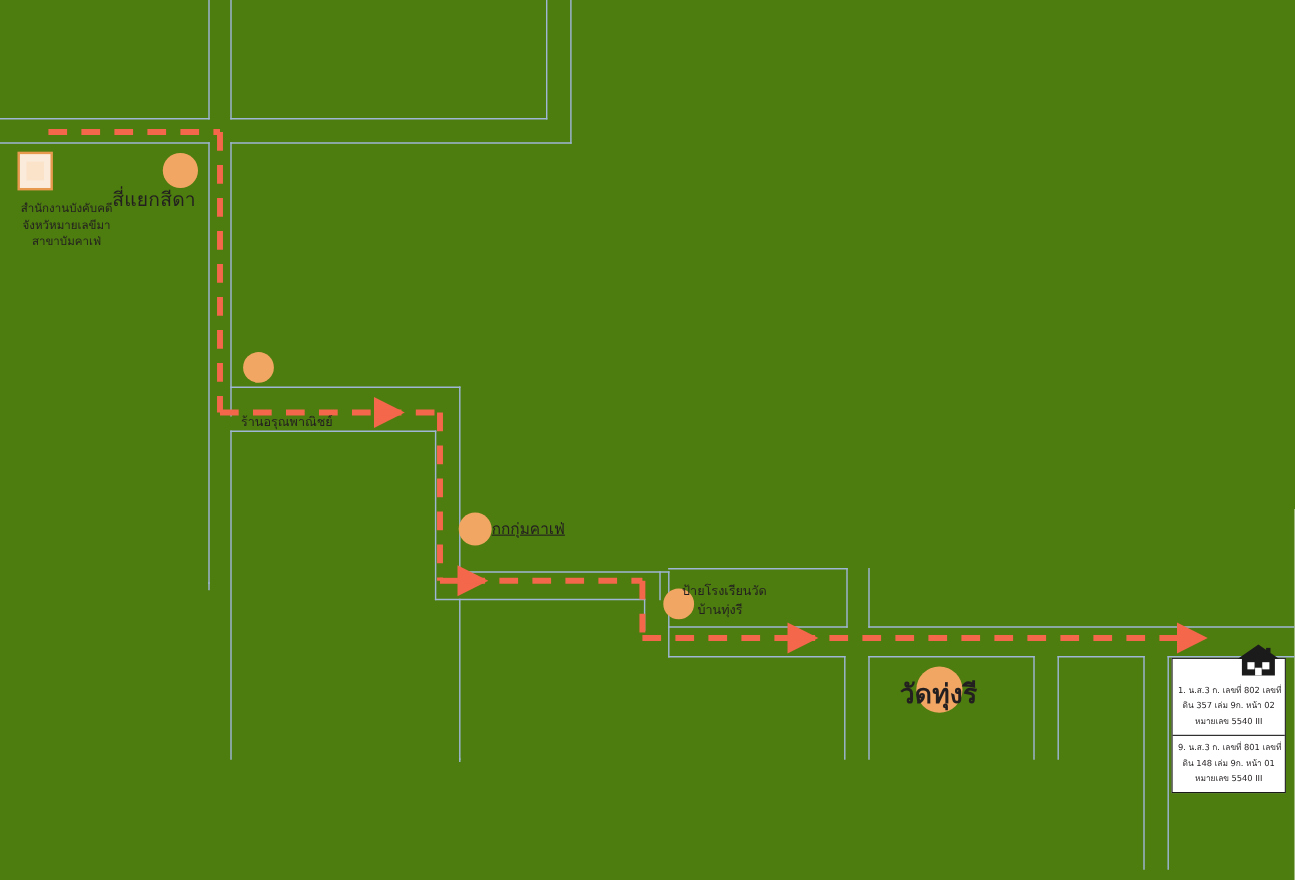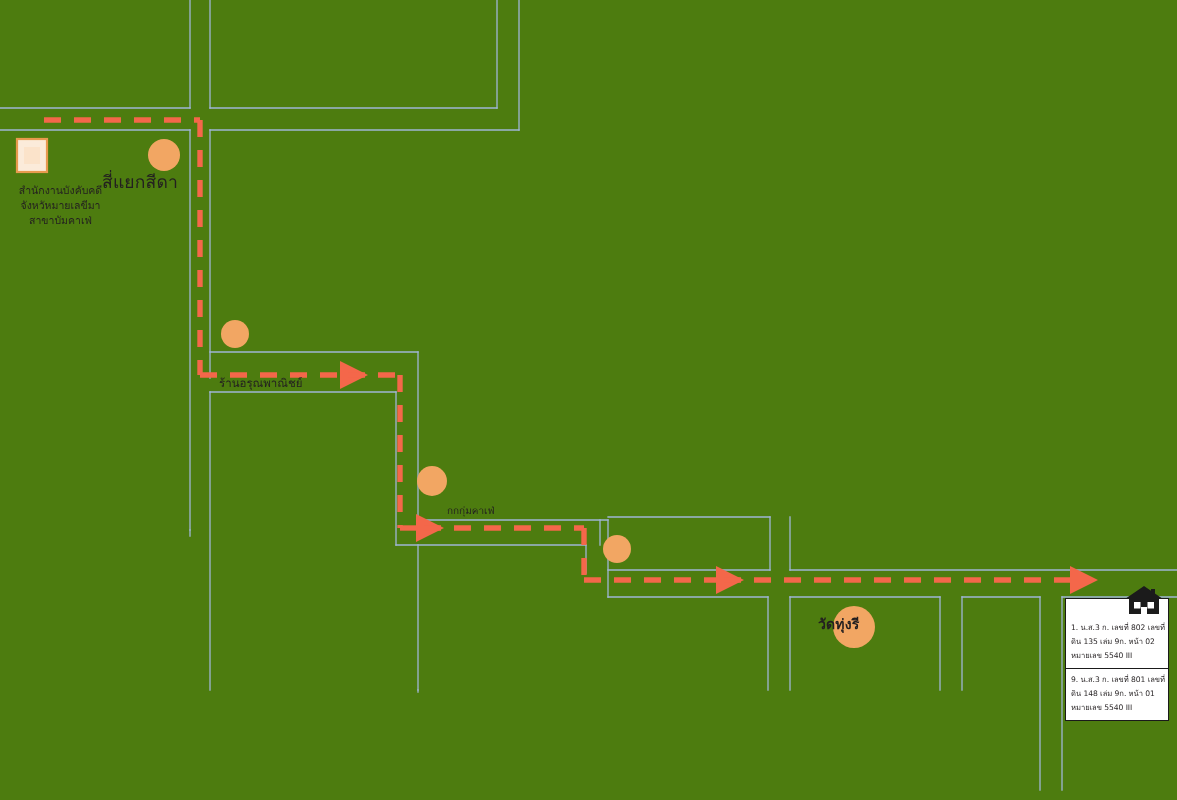--- a/index.html
+++ b/index.html
@@ -47,55 +47,57 @@
     top: 170px;
     letter-spacing: 0.2px;
   }
   .label-shop {
     font-size: 11.5px;
     left: 219px;
     top: 327px;
     margin-top: 48px;
   }
   .label-cafe {
-    font-size: 10px;
+    font-size: 14px;
     left: 447px;
-    top: 504px;
+    top: 471px;
+    text-decoration: underline;
   }
   .label-school {
     font-size: 11.5px;
     left: 620px;
     top: 529px;
     width: 110px;
     white-space: normal;
     line-height: 1.5;
   }
   .label-school .ln2 { padding-left: 14px; }
   .label-temple {
-    font-size: 14px;
+    font-size: 24px;
     font-weight: bold;
     left: 818px;
     top: 614px;
     letter-spacing: 0.2px;
   }
   
   #legend-box {
     position: absolute;
     left: 1065px;
     top: 598px;
     width: 104px;
     border: 1.6px solid #1a1a1a;
     background: #ffffff;
     box-sizing: border-box;
     z-index: 8;
   }
   .legend-row {
     position: relative;
     padding: 4px 5px 5px 5px;
     box-sizing: border-box;
+    text-align: center;
   }
   .legend-row.first {
     border-bottom: 1.6px solid #1a1a1a;
     padding-top: 22px;
   }
   .legend-line {
     font-size: 7.6px;
     color: #231f20;
     line-height: 1.85;
     white-space: nowrap;
@@ -213,36 +215,40 @@
     <div>จังหวัหมายเลขีมา</div>
     <div>สาขาบัมคาเฟ่</div>
   </div>
 
   <div class="map-label label-junction">สี่แยกสีดา</div>
 
   <div class="map-label label-shop">ร้านอรุณพาณิชย์</div>
 
   <div class="map-label label-cafe">กกกุ่มคาเฟ่</div>
 
+  <div class="map-label label-school">
+    <div class="ln1">ป้ายโรงเรียนวัด</div>
+    <div class="ln2">บ้านทุ่งรี</div>
+  </div>
 
   <div class="map-label label-temple">วัดทุ่งรี</div>
 
   <div id="legend-box">
 
     <svg id="house-icon" viewBox="0 0 40 30">
       <path d="M20,1 L39,14 L35,14 L35,29 L5,29 L5,14 L1,14 Z" fill="#1b1b1b"></path>
       <rect x="10" y="17" width="6.5" height="6.5" fill="#ffffff"></rect>
       <rect x="23.5" y="17" width="6.5" height="6.5" fill="#ffffff"></rect>
       <rect x="17" y="22" width="6" height="7" fill="#ffffff"></rect>
       <rect x="27" y="4" width="4" height="6" fill="#1b1b1b"></rect>
     </svg>
 
     <div class="legend-row first">
       <div class="legend-line">1. น.ส.3 ก. เลขที่ 802 เลขที่</div>
-      <div class="legend-line">ดิน 135 เล่ม 9ก. หน้า 02</div>
+      <div class="legend-line">ดิน 357 เล่ม 9ก. หน้า 02</div>
       <div class="legend-line">หมายเลข 5540 III</div>
     </div>
 
     <div class="legend-row">
       <div class="legend-line">9. น.ส.3 ก. เลขที่ 801 เลขที่</div>
       <div class="legend-line">ดิน 148 เล่ม 9ก. หน้า 01</div>
       <div class="legend-line">หมายเลข 5540 III</div>
     </div>
   </div>
 

